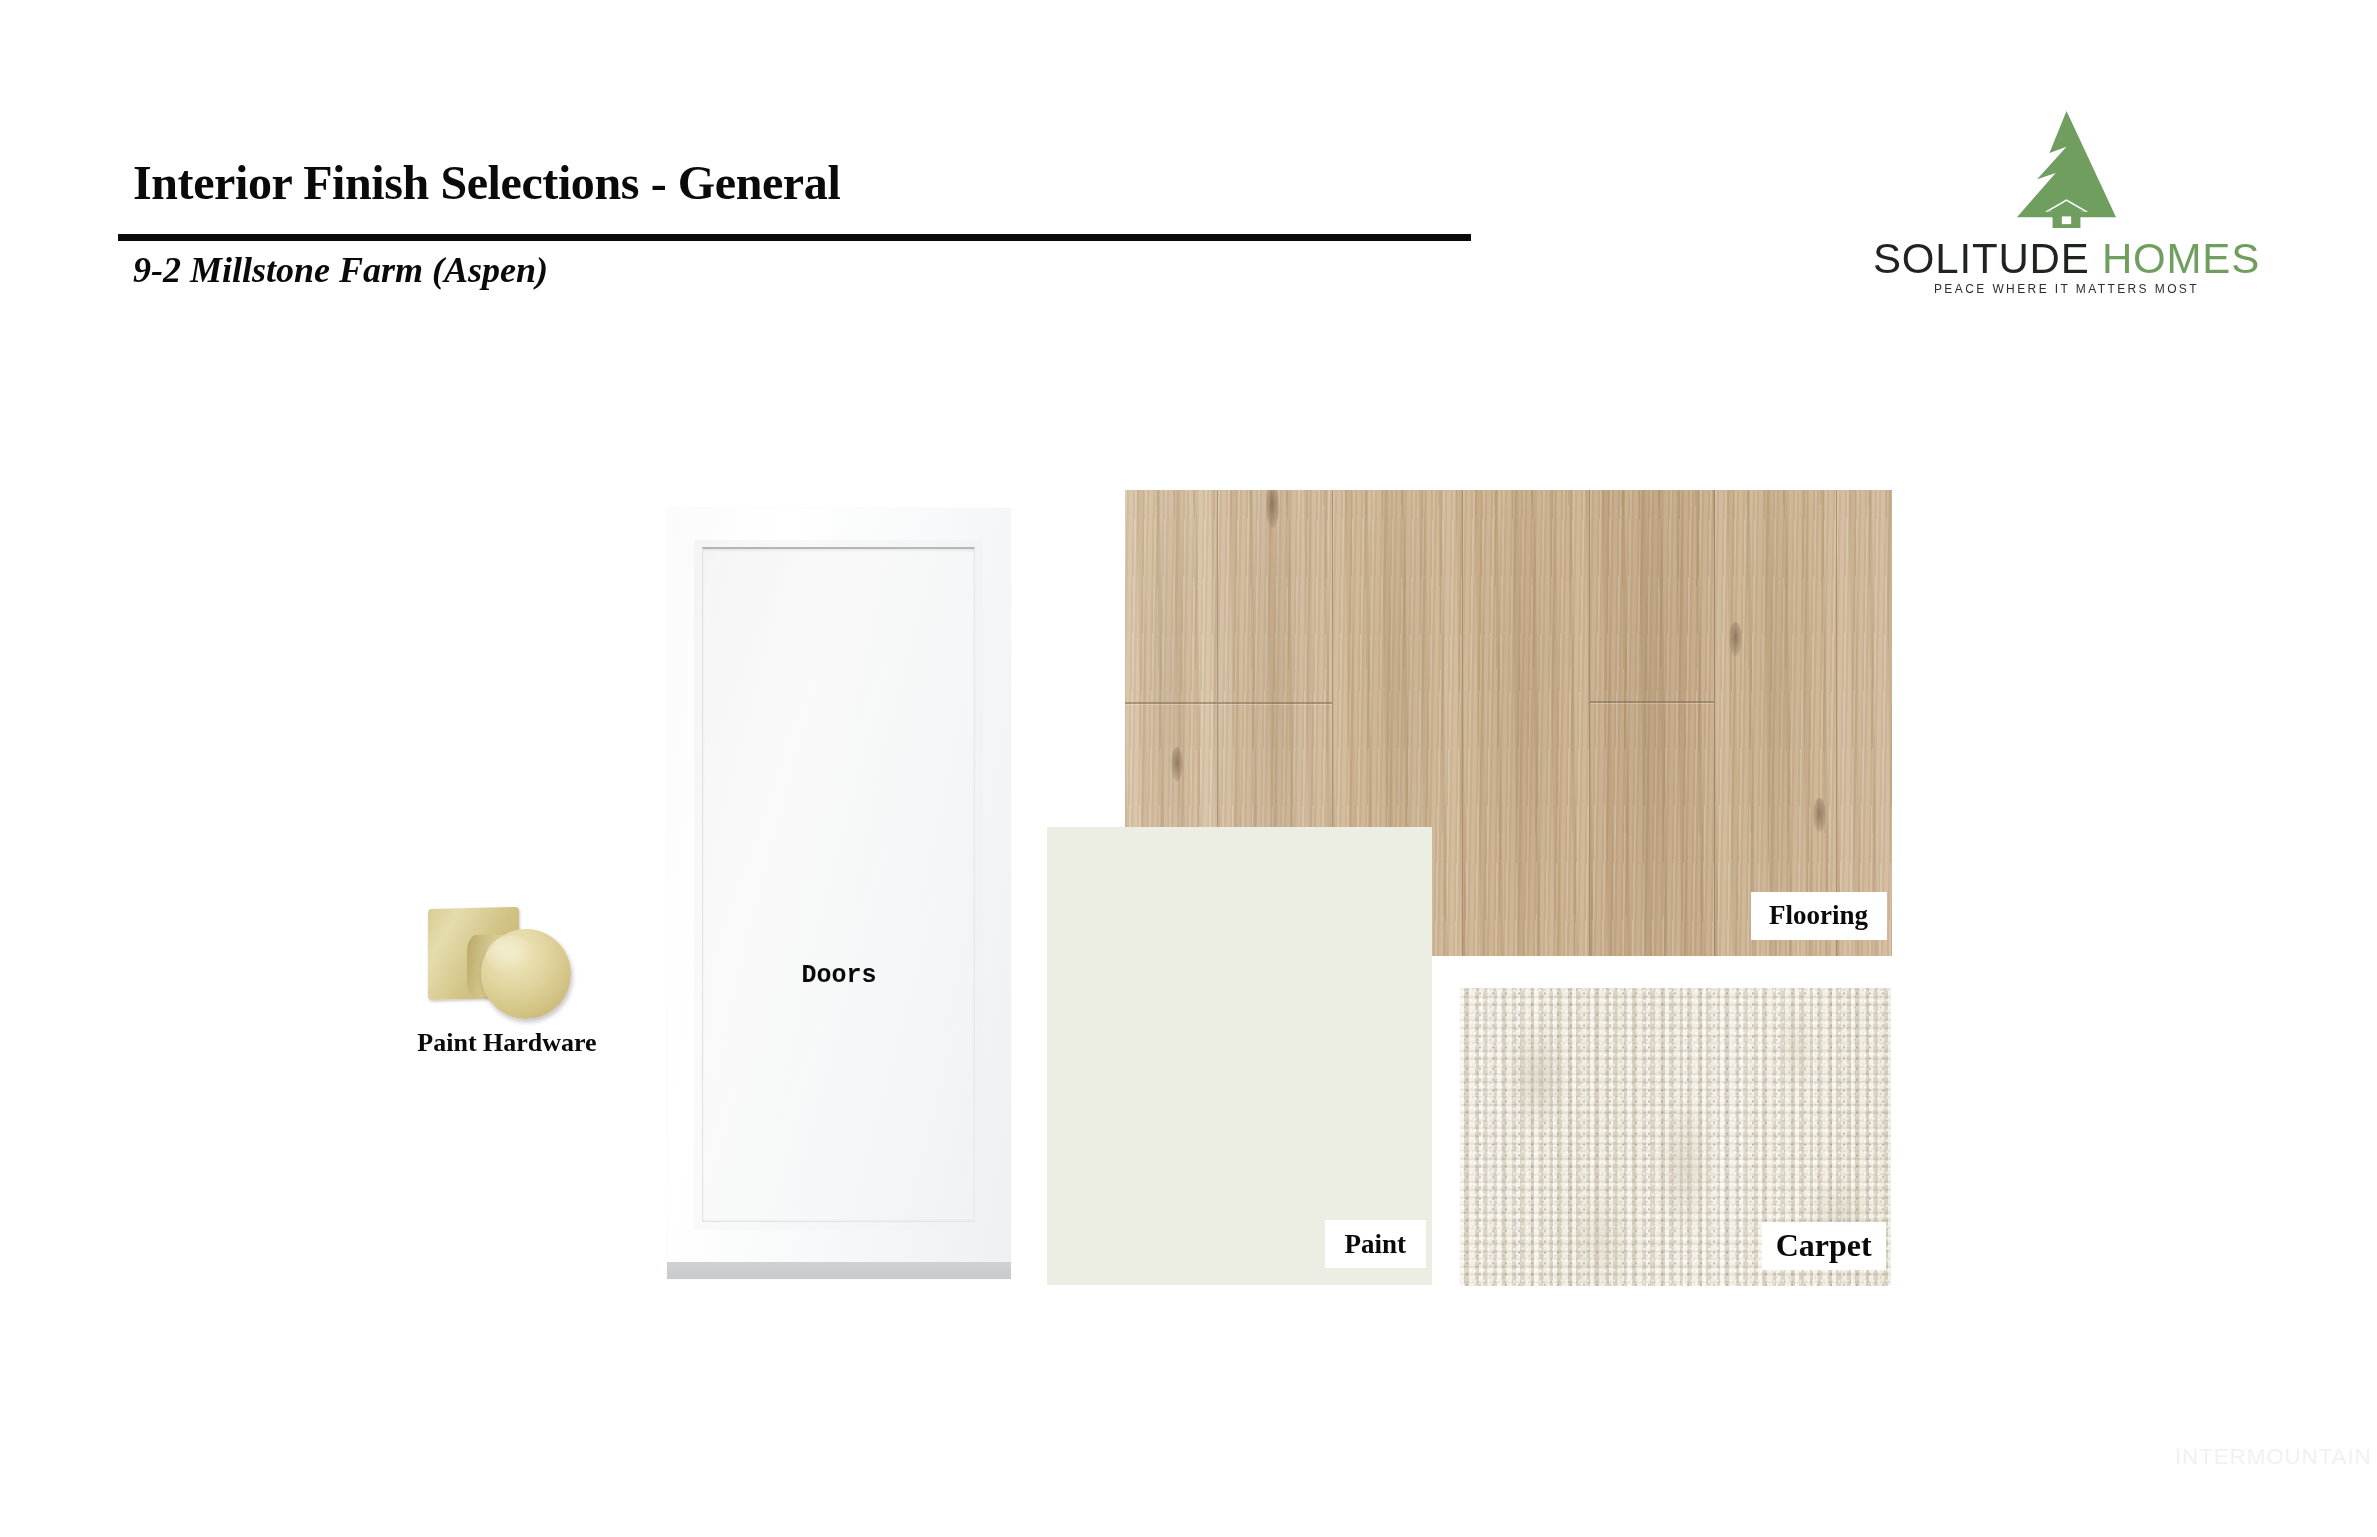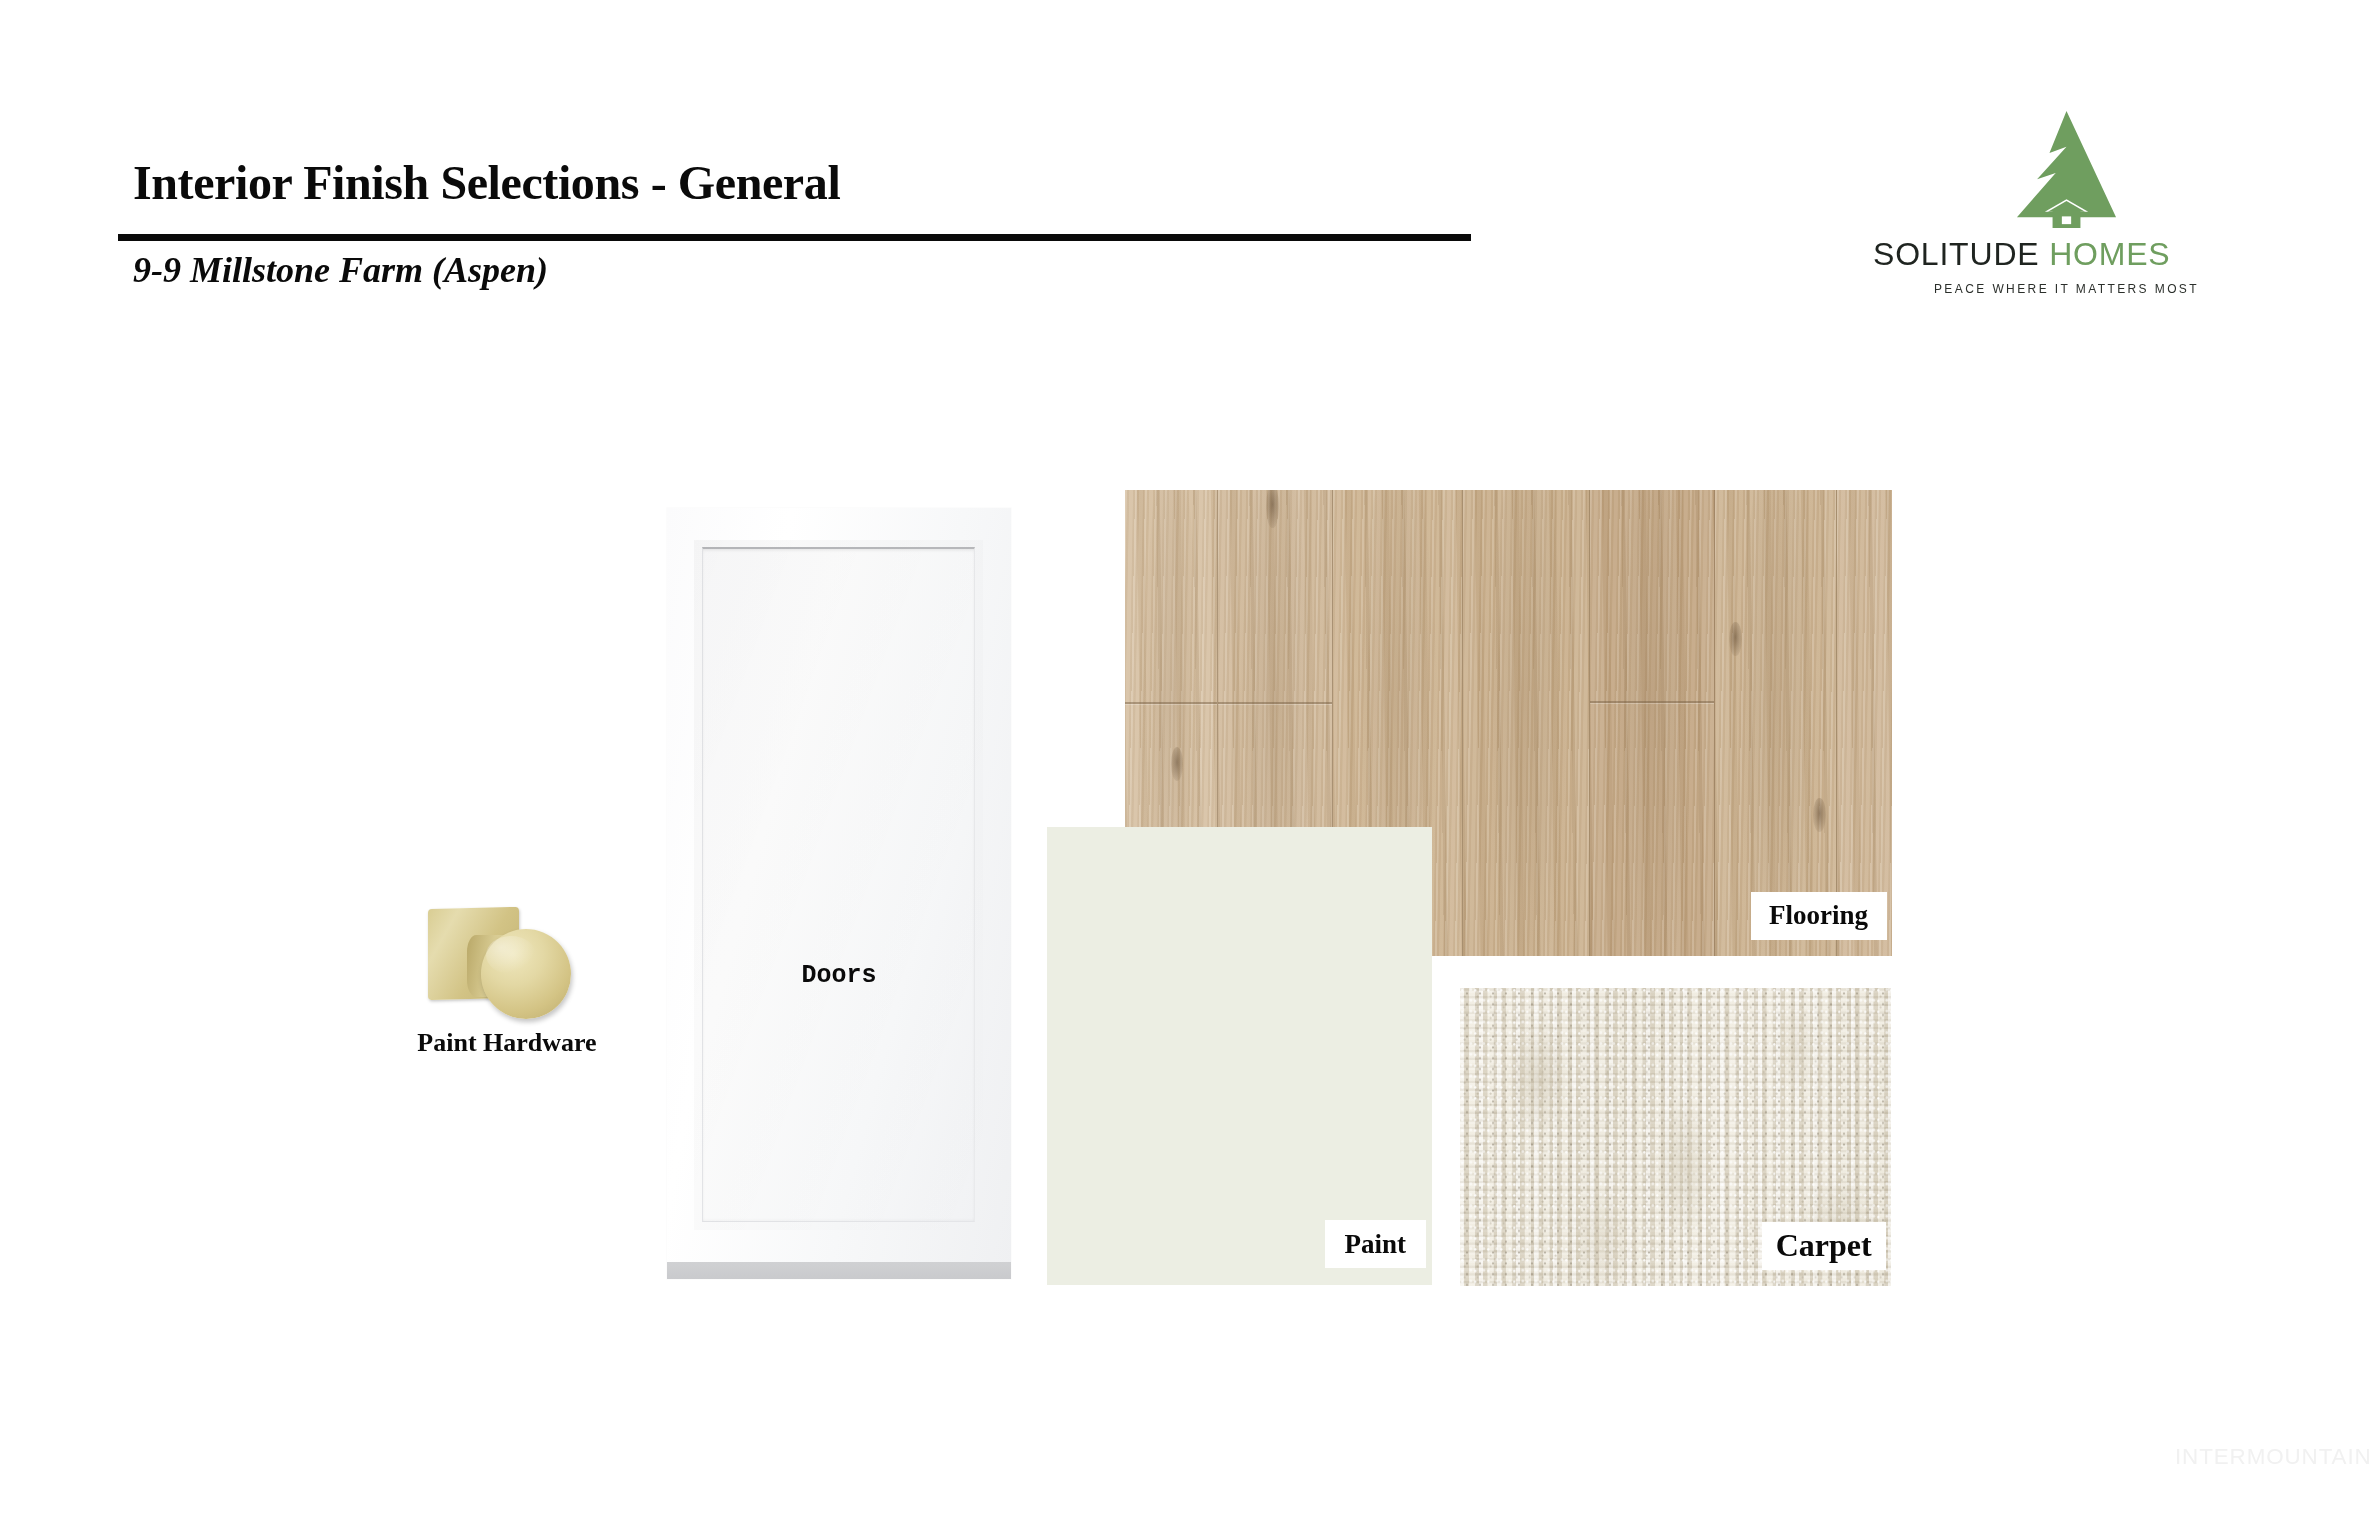--- a/index.html
+++ b/index.html
@@ -68,22 +68,23 @@
     left: 116px;
     top: 0px;
     width: 155px;
     height: 120px;
   }
   .logo-wordmark {
     position: absolute;
     left: 0;
     top: 130px;
     width: 387px;
+    text-align: center;
     font-family: "Liberation Sans", sans-serif;
-    font-size: 32px;
+    font-size: 42px;
     letter-spacing: 0.8px;
     line-height: 1;
     white-space: nowrap;
   }
   .wm-solitude { color: #1f2420; font-weight: 400; }
   .wm-homes { color: #6f9e5f; font-weight: 400; }
   .logo-tagline {
     position: absolute;
     left: 0;
     top: 175px;
@@ -391,21 +392,21 @@
     white-space: nowrap;
   }
 </style>
 </head>
 <body>
 
 <div id="board">
 
   <div class="page-title">Interior Finish Selections - General</div>
   <div class="title-rule"></div>
-  <div class="page-subtitle">9-9 Millstone Farm (Aspen)</div>
+  <div class="page-subtitle">9-2 Millstone Farm (Aspen)</div>
 
   <div class="logo">
     <div class="logo-mark">
       <svg viewBox="0 0 200 155" width="155" height="120" aria-hidden="true">
         <path d="M100 4 L78 58 L100 50 L62 92 L86 84 L36 141 L164 141 L100 4 Z" fill="#6f9e5f"></path>
         <path d="M100 118 L72 134 L128 134 Z" fill="#ffffff"></path>
         <path d="M100 120 L76 134 L124 134 Z" fill="#6f9e5f"></path>
         <rect x="82" y="133" width="36" height="22" fill="#6f9e5f"></rect>
         <rect x="94" y="140" width="12" height="10" fill="#ffffff"></rect>
       </svg>

